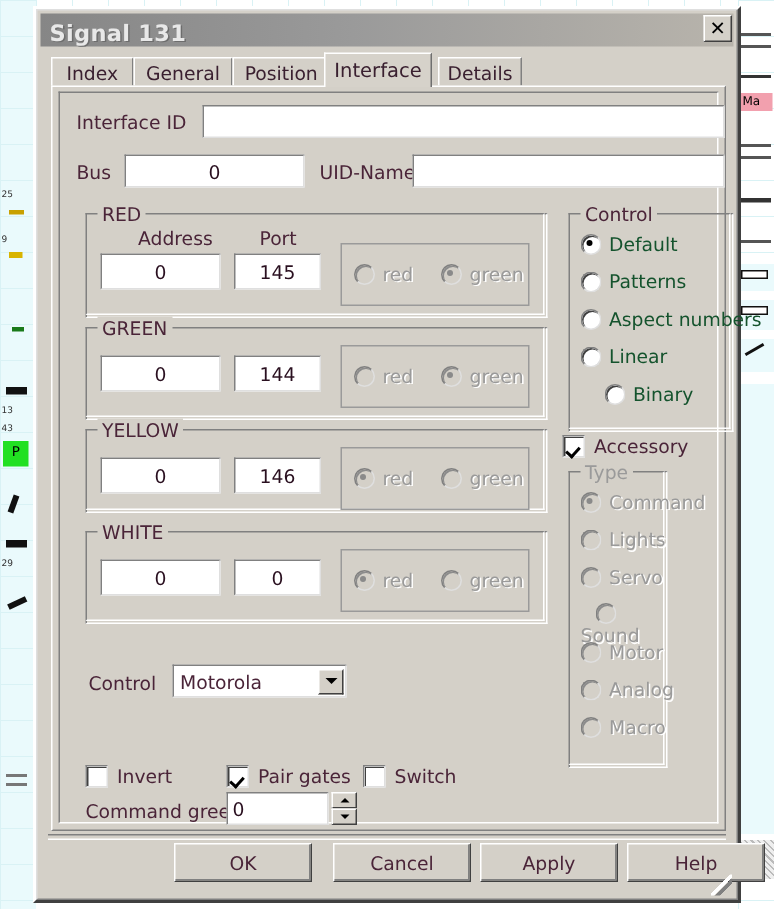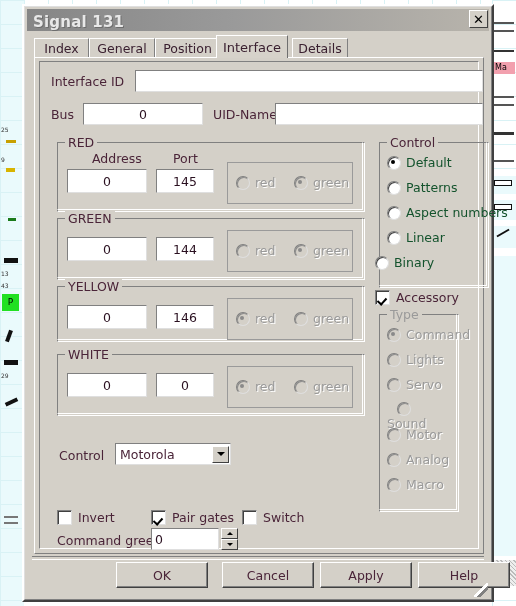--- a/index.html
+++ b/index.html
@@ -476,31 +476,31 @@
         <span>Patterns</span>
       </div>
       <div class="radio" style="left:352px; top:147px;">
         <span class="dot"></span>
         <span>Aspect numbers</span>
       </div>
       <div class="radio" style="left:352px; top:172px;">
         <span class="dot"></span>
         <span>Linear</span>
       </div>
-      <div class="radio" style="left:340px; top:197px;">
+      <div class="radio" style="left:368px; top:197px;">
         <span class="dot"></span>
         <span>Binary</span>
       </div>
 
       <div class="check on" style="left:340px; top:232px;">
         <span class="box"></span>
         <span>Accessory</span>
       </div>
 
-      <div class="group" style="left:344px; top:256px; width:80px; height:198px;">
+      <div class="group" style="left:344px; top:256px; width:66px; height:198px;">
         <span class="glabel" style="color:#9a9a9a;">Type</span>
       </div>
       <div class="radio disabled on" style="left:352px; top:269px;">
         <span class="dot"></span>
         <span>Command</span>
       </div>
       <div class="radio disabled" style="left:352px; top:294px;">
         <span class="dot"></span>
         <span>Lights</span>
       </div>

